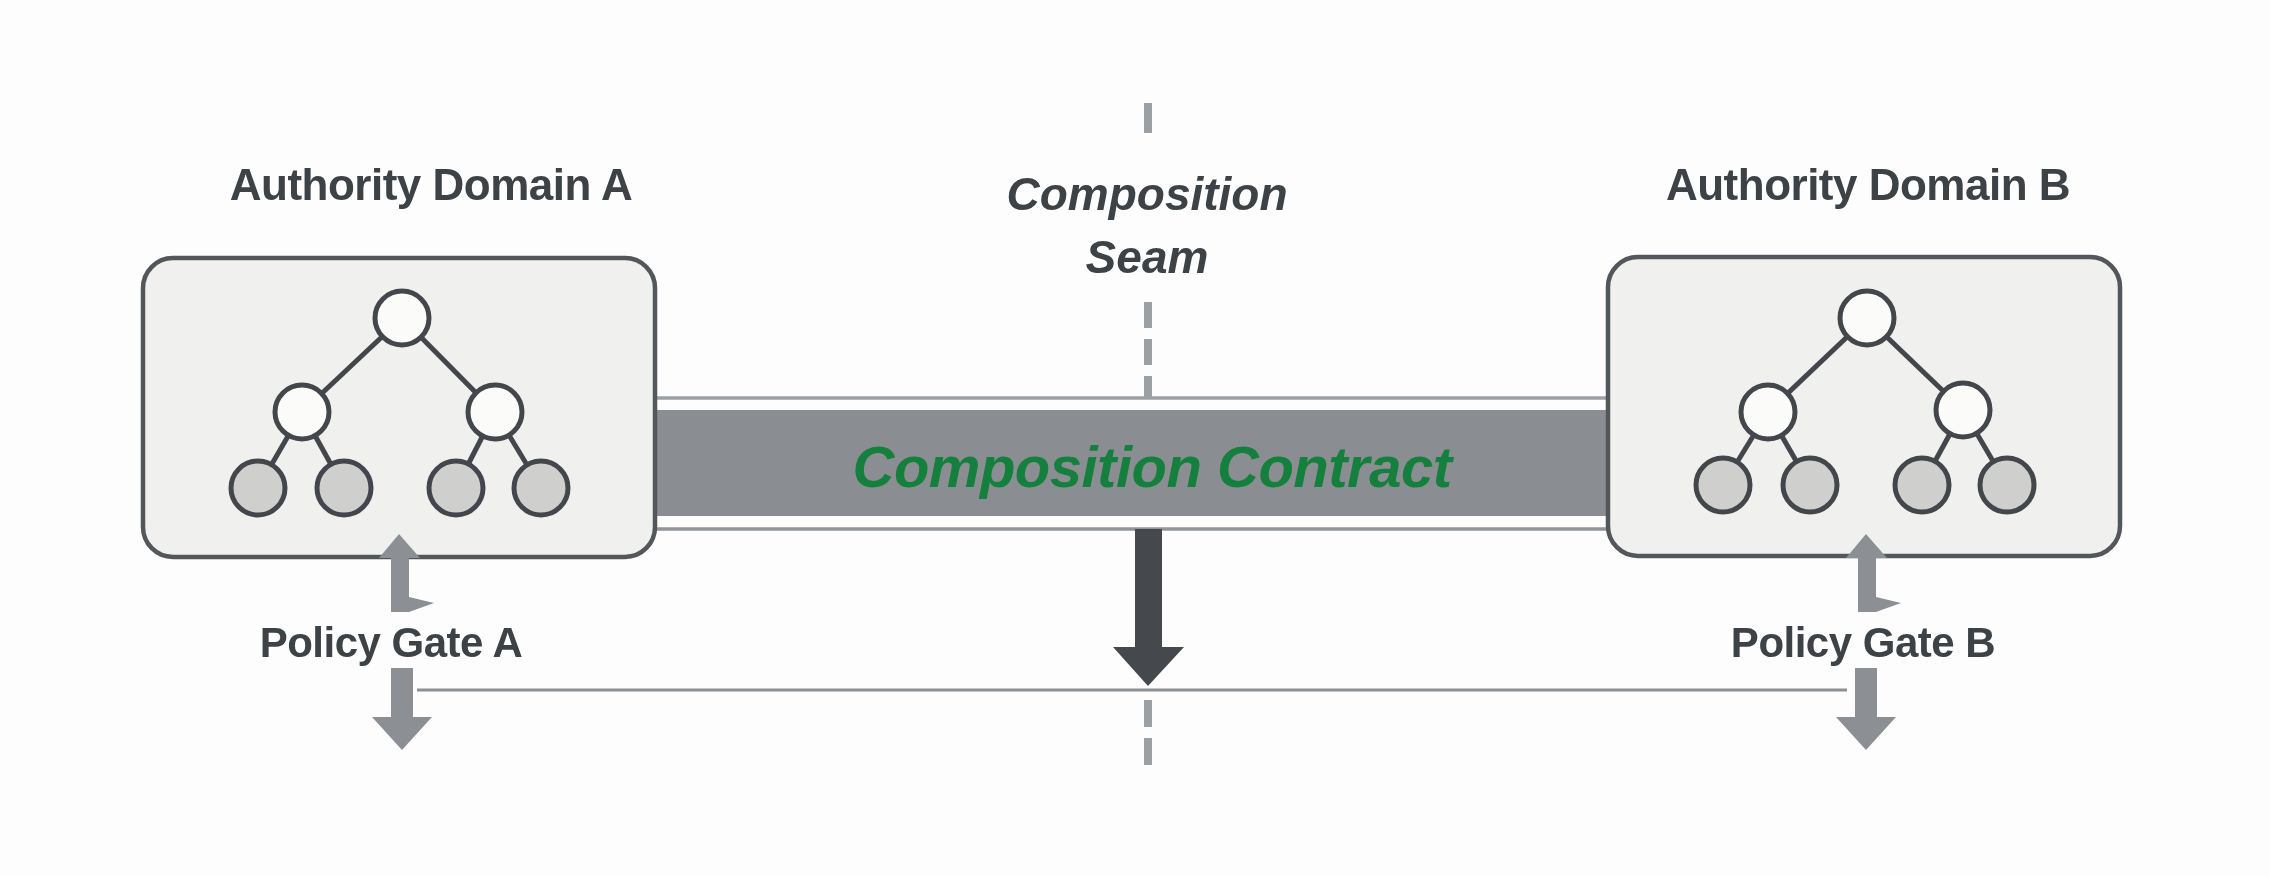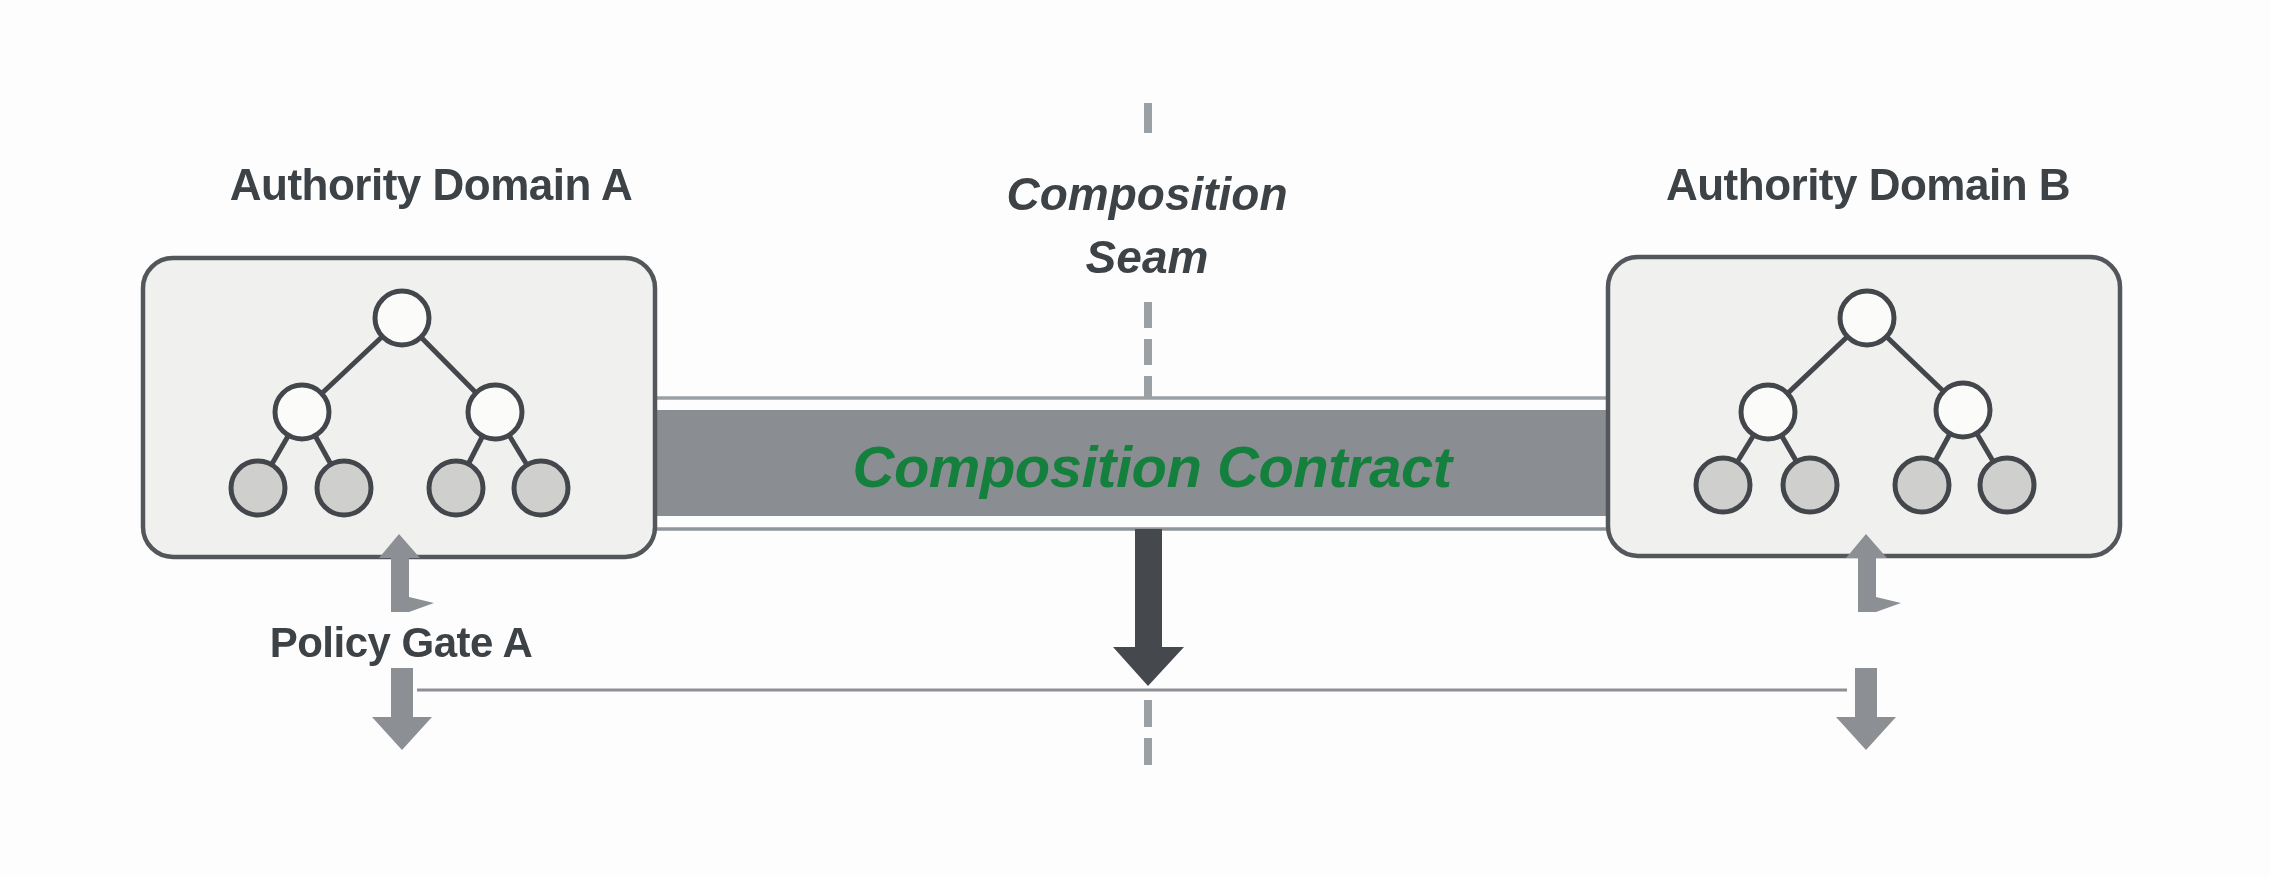--- a/index.html
+++ b/index.html
@@ -123,16 +123,17 @@
 
   <div class="label domain-title" style="left:1868px;">Authority Domain B</div>
 
   <div class="label seam-label" style="left:1147px;">
     <div>Composition</div>
     <div>Seam</div>
   </div>
 
   <div class="label contract-label" style="left:1152px;">Composition Contract</div>
 
-  <div class="label policy-label" style="left:401px;">Policy Gate A</div>
+  <div class="label policy-label" style="left:391px;">Policy Gate A</div>
 
+  <div class="label policy-label" style="left:1863px;">Policy Gate B</div>
 
 </div>
 
 </body></html>

